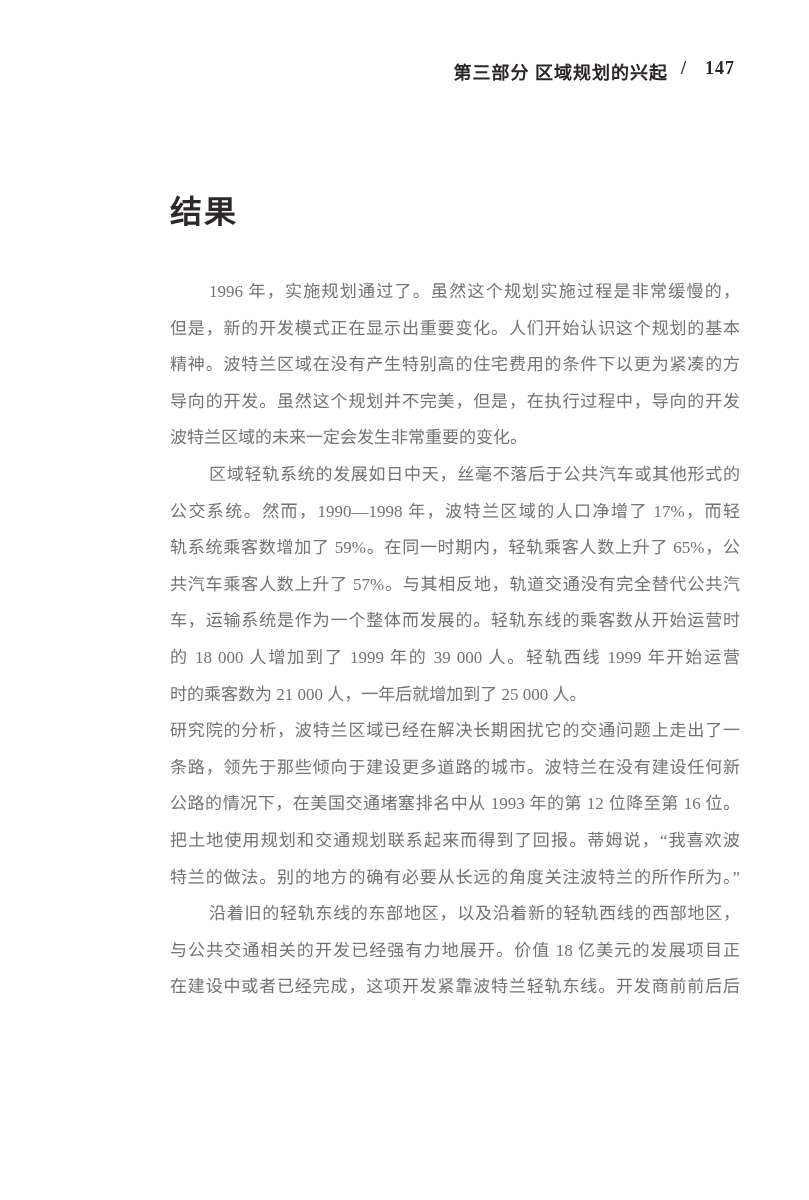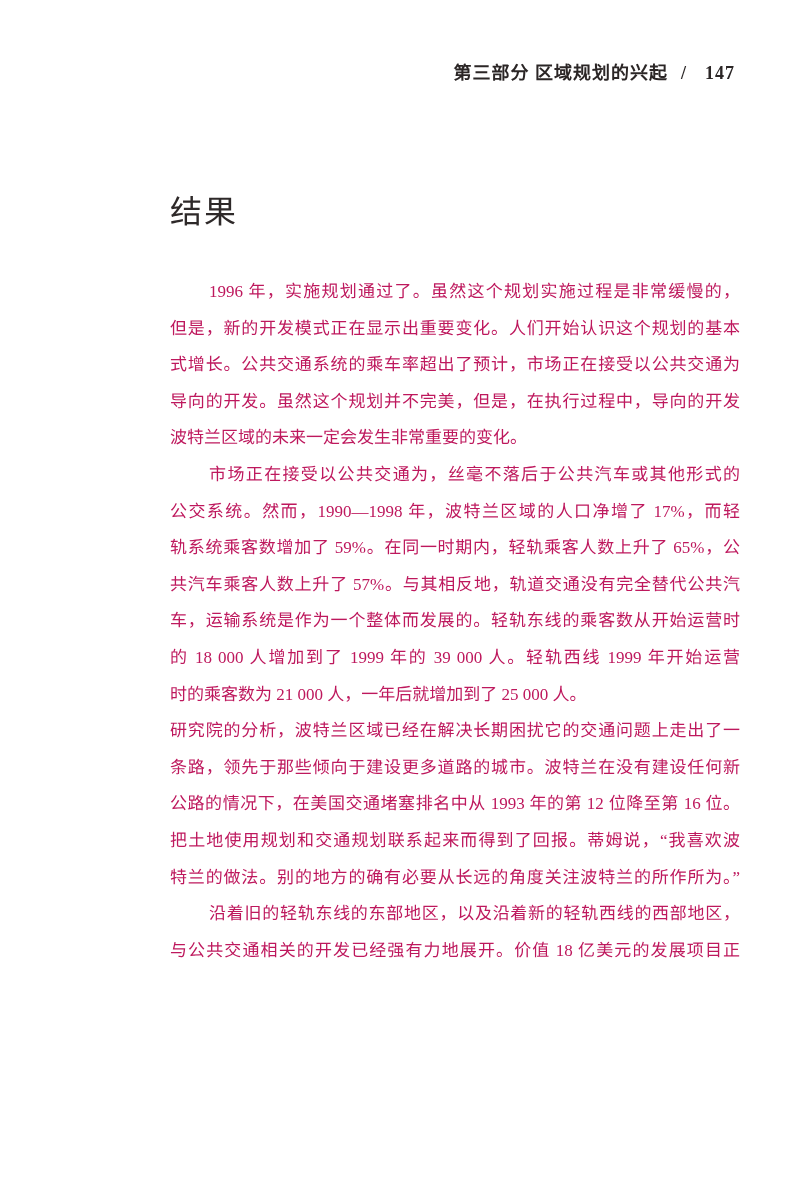--- a/index.html
+++ b/index.html
@@ -20,54 +20,54 @@
     position: absolute;
     inset: 0;
     background: #ffffff;
   }
   
   .running-header {
     position: absolute;
     top: 58px;
     right: 74px;
     display: flex;
-    align-items: flex-end;
+    align-items: flex-start;
     font-size: 18px;
     font-weight: bold;
     color: #2b2626;
     letter-spacing: 1px;
     white-space: pre;
   }
   .running-header .slash {
     margin: 0 18px 0 13px;
     font-weight: bold;
   }
   
   .chapter-heading {
     position: absolute;
     left: 170px;
     top: 193px;
     margin: 0;
     font-size: 32px;
-    font-weight: normal;
+    font-weight: bold;
     letter-spacing: 2px;
     color: #2e2929;
     line-height: 1.2;
   }
   
   .body-text {
     position: absolute;
     left: 170px;
     top: 274px;
     width: 570px;
     font-size: 17px;
     line-height: 36.6px;
     text-align: justify;
     text-justify: inter-character;
-    color: #be185d;
+    color: #737373;
   }
   .body-text p {
     margin: 0;
     padding: 0;
   }
   .line {
     display: block;
     text-align: justify;
     text-align-last: justify;
     text-justify: inter-character;
@@ -90,39 +90,40 @@
     <span class="slash">/</span>
     <span>147</span>
   </div>
 
   <h1 class="chapter-heading">结果</h1>
 
   <main class="body-text" id="body-text">
       <p>
         <span class="line indent">1996 年，实施规划通过了。虽然这个规划实施过程是非常缓慢的，</span>
         <span class="line">但是，新的开发模式正在显示出重要变化。人们开始认识这个规划的基本</span>
-        <span class="line">式增长。公共交通系统的乘车率超出了预计，市场正在接受以公共交通为</span>
+        <span class="line">精神。波特兰区域在没有产生特别高的住宅费用的条件下以更为紧凑的方</span>
         <span class="line">导向的开发。虽然这个规划并不完美，但是，在执行过程中，导向的开发</span>
         <span class="line loose">波特兰区域的未来一定会发生非常重要的变化。</span>
       </p>
       <p>
-        <span class="line indent">市场正在接受以公共交通为，丝毫不落后于公共汽车或其他形式的</span>
+        <span class="line indent">区域轻轨系统的发展如日中天，丝毫不落后于公共汽车或其他形式的</span>
         <span class="line">公交系统。然而，1990—1998 年，波特兰区域的人口净增了 17%，而轻</span>
         <span class="line">轨系统乘客数增加了 59%。在同一时期内，轻轨乘客人数上升了 65%，公</span>
         <span class="line">共汽车乘客人数上升了 57%。与其相反地，轨道交通没有完全替代公共汽</span>
         <span class="line">车，运输系统是作为一个整体而发展的。轻轨东线的乘客数从开始运营时</span>
         <span class="line">的 18 000 人增加到了 1999 年的 39 000 人。轻轨西线 1999 年开始运营</span>
         <span class="line loose">时的乘客数为 21 000 人，一年后就增加到了 25 000 人。</span>
       </p>
       <p>
         <span class="line">研究院的分析，波特兰区域已经在解决长期困扰它的交通问题上走出了一</span>
         <span class="line">条路，领先于那些倾向于建设更多道路的城市。波特兰在没有建设任何新</span>
         <span class="line">公路的情况下，在美国交通堵塞排名中从 1993 年的第 12 位降至第 16 位。</span>
         <span class="line">把土地使用规划和交通规划联系起来而得到了回报。蒂姆说，“我喜欢波</span>
         <span class="line">特兰的做法。别的地方的确有必要从长远的角度关注波特兰的所作所为。”</span>
       </p>
       <p>
         <span class="line indent">沿着旧的轻轨东线的东部地区，以及沿着新的轻轨西线的西部地区，</span>
         <span class="line">与公共交通相关的开发已经强有力地展开。价值 18 亿美元的发展项目正</span>
+        <span class="line">在建设中或者已经完成，这项开发紧靠波特兰轻轨东线。开发商前前后后</span>
       </p>
     </main>
 
 </div>
 
 </body></html>

